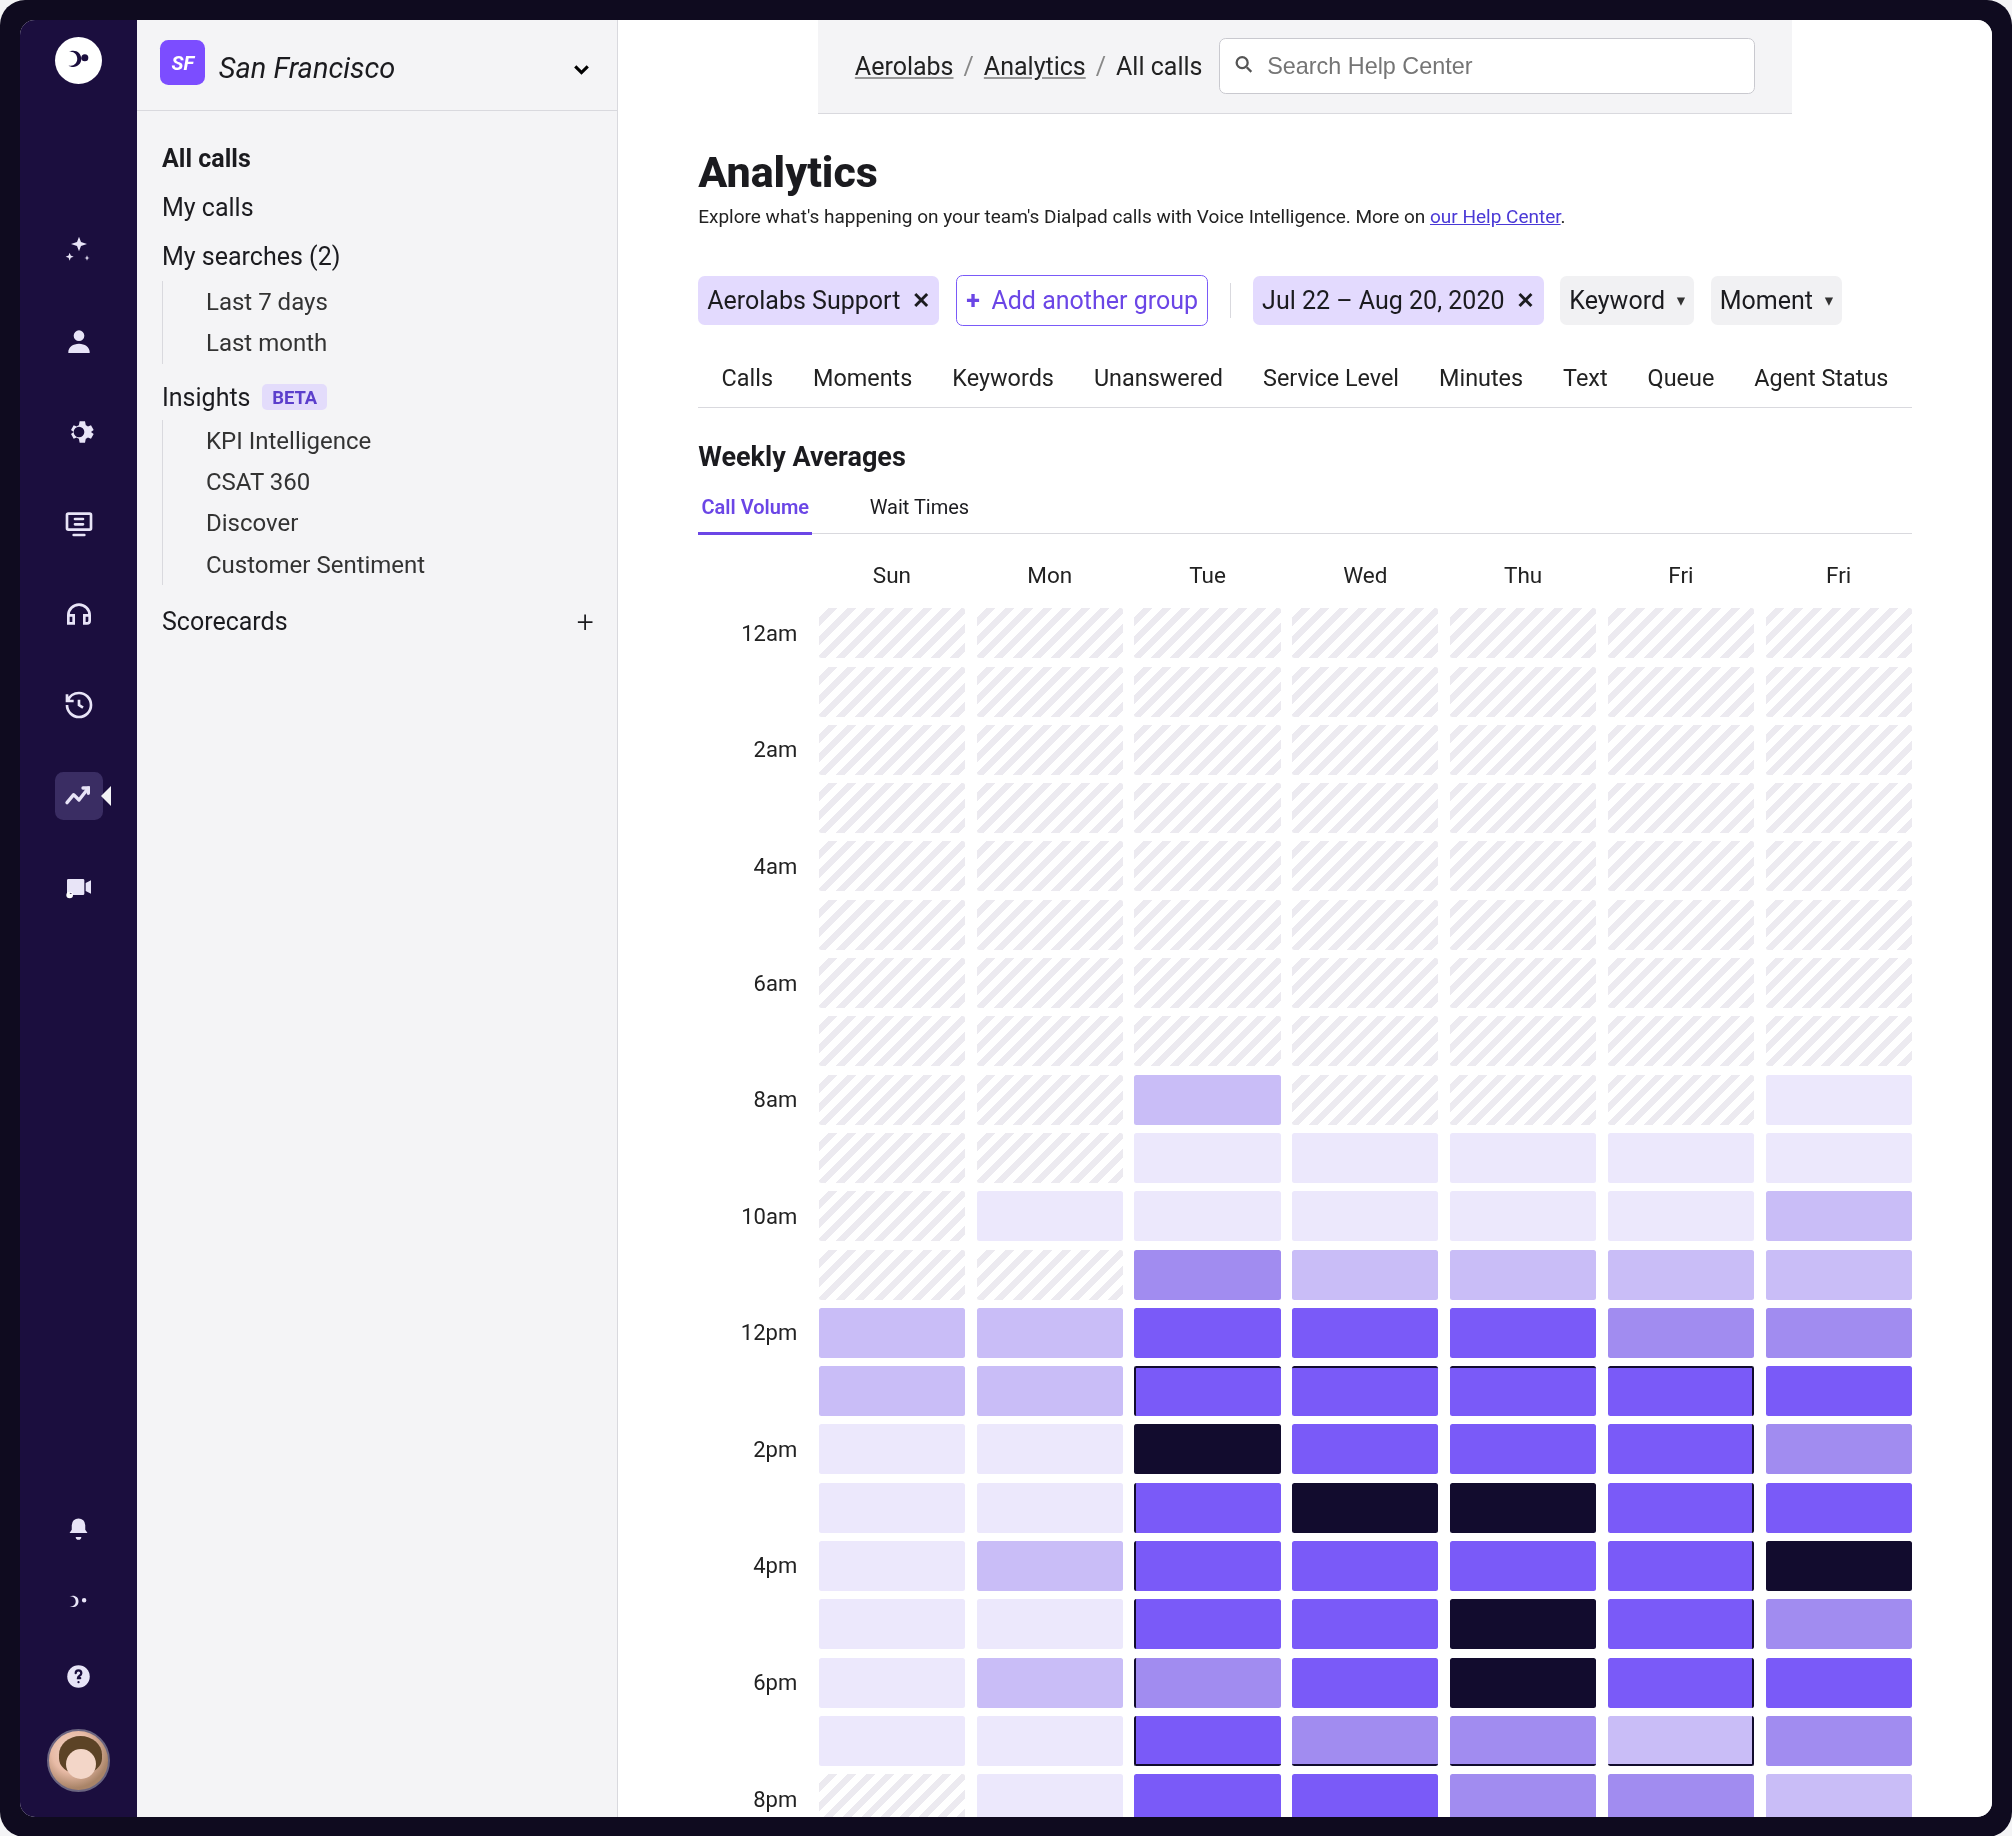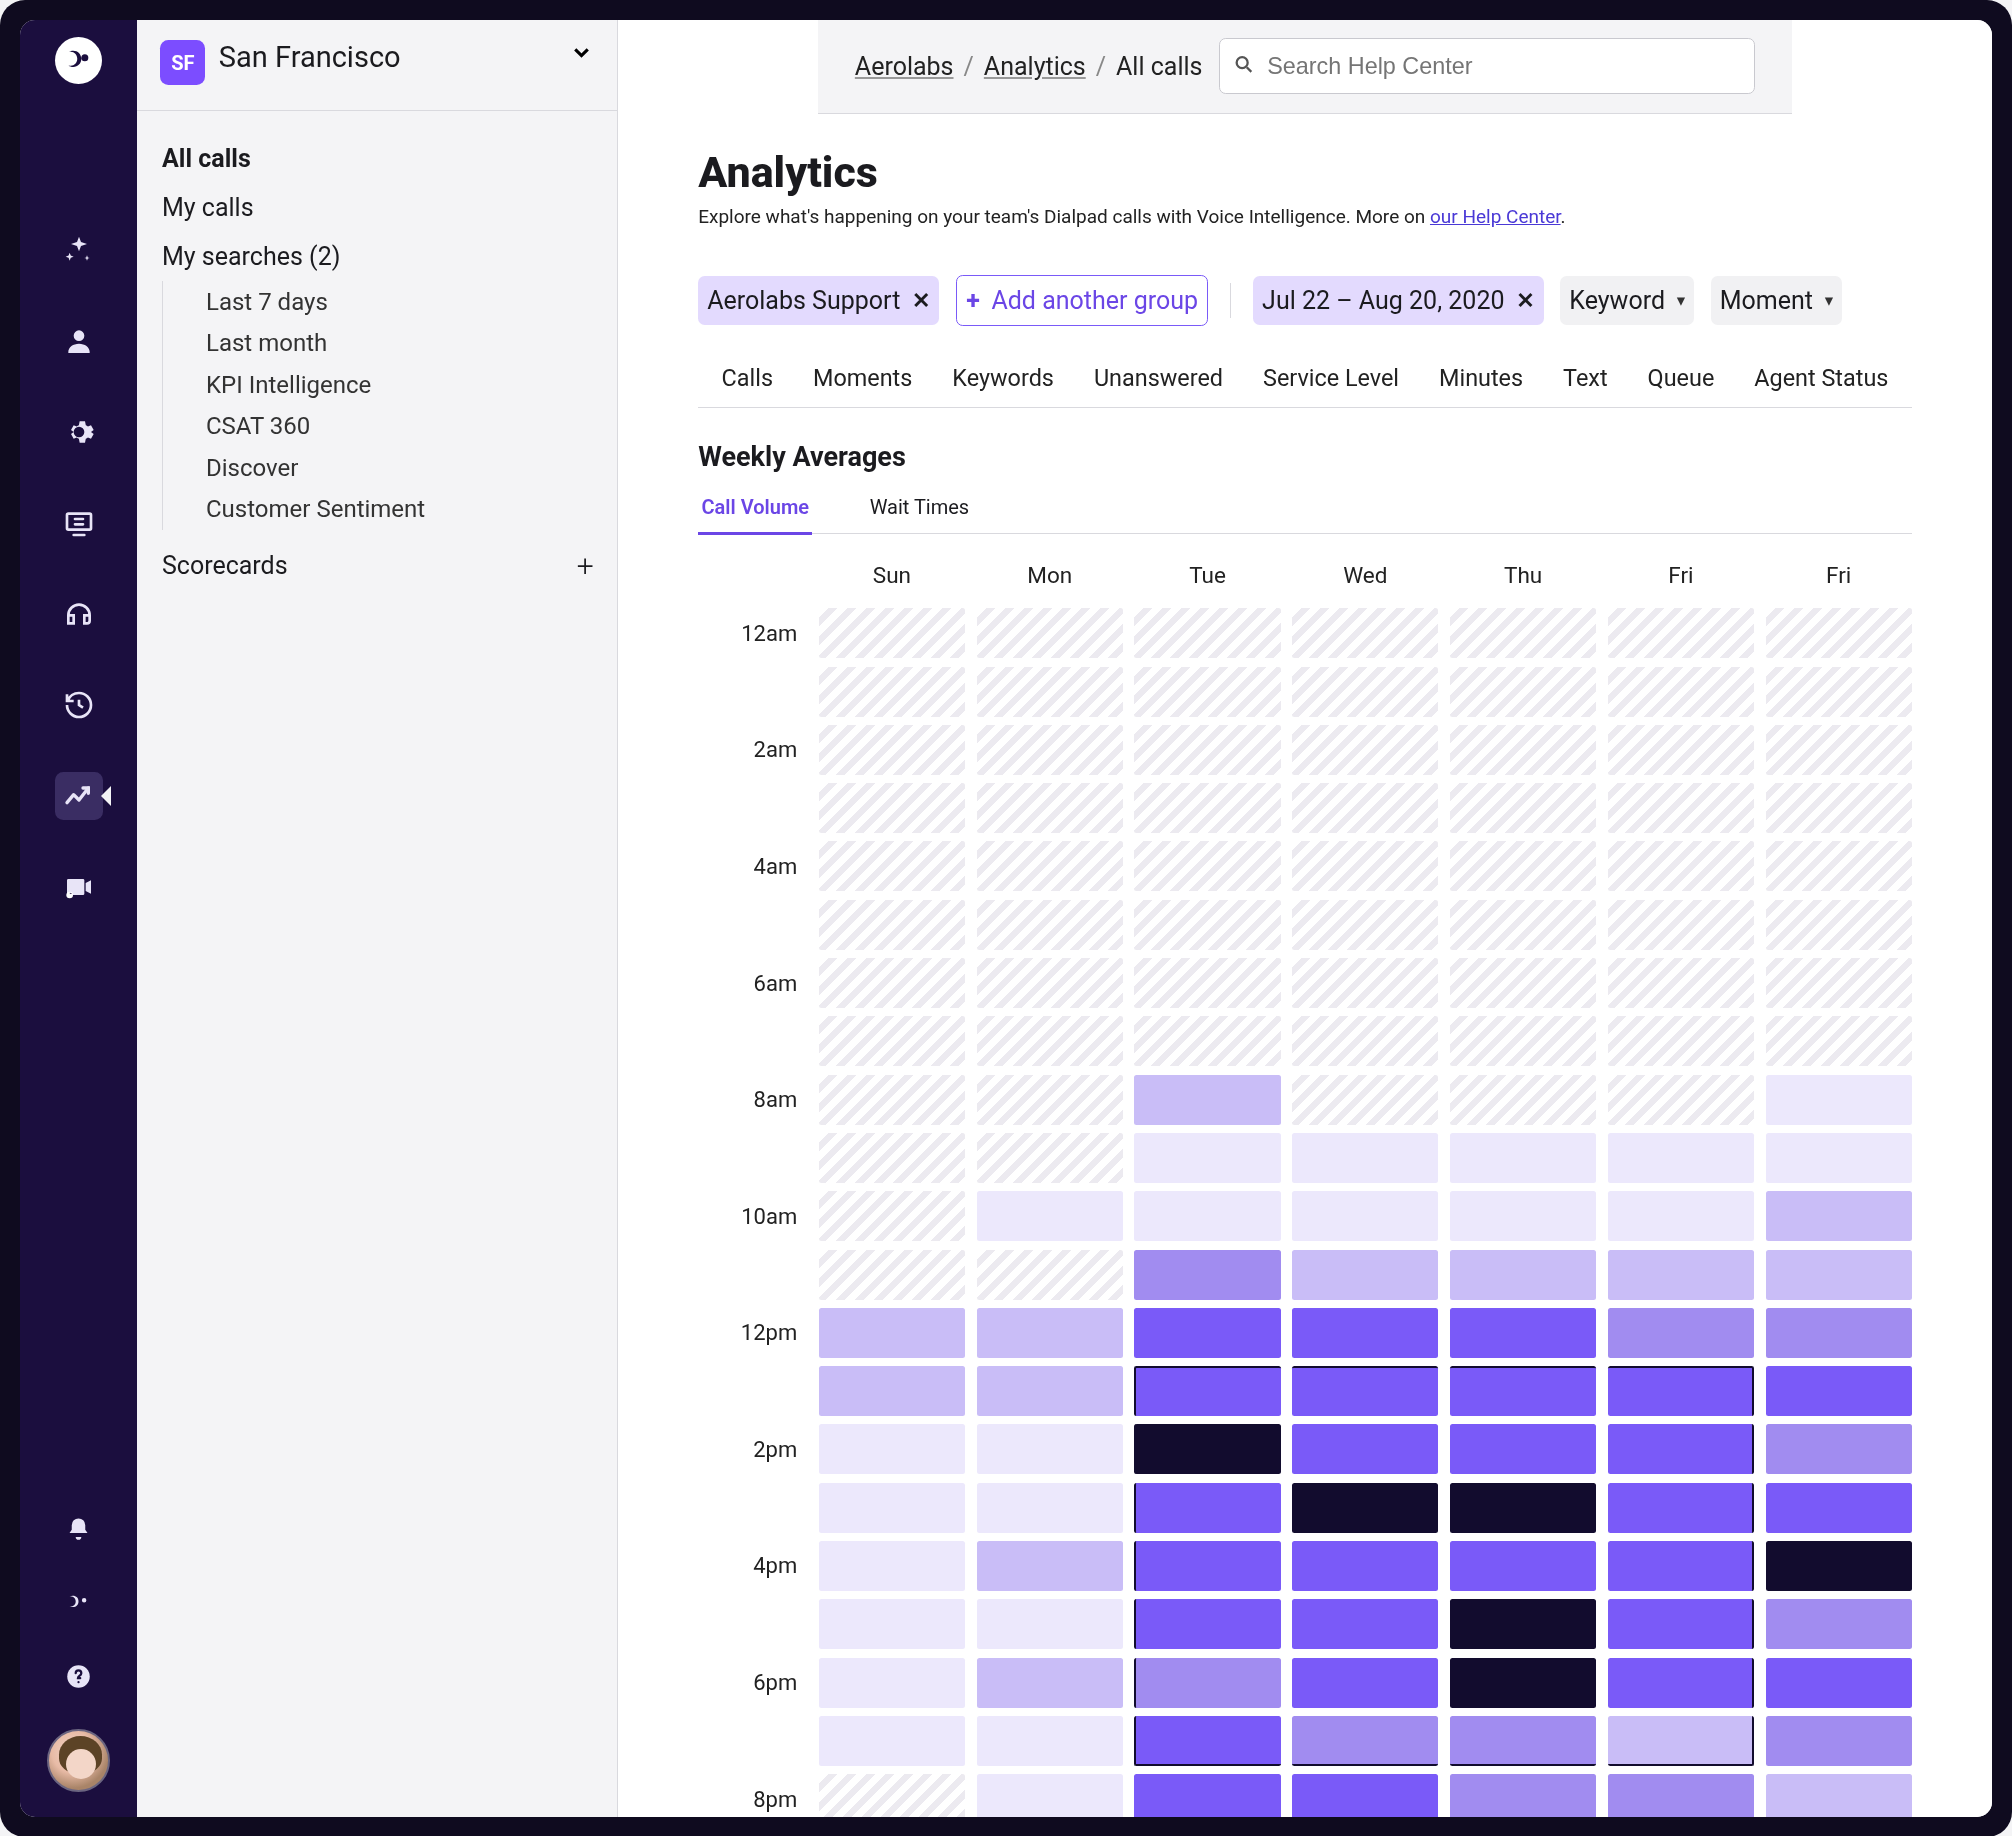--- a/index.html
+++ b/index.html
@@ -92,25 +92,26 @@
 
   
   .sidebar {
     width: 481px;
     background: #f4f4f6;
     border-right: 1.7px solid #d9d9de;
     flex-shrink: 0;
     display:flex; flex-direction:column;
   }
   .workspace {
-    display:flex; align-items:flex-start;
+    display:flex; align-items:flex-end;
     padding: 20px 23.4px 25px 23.4px;
     gap: 13.4px;
     border-bottom: 1.7px solid #d9d9de;
     cursor: pointer;
+    font-style: italic;
   }
   .workspace-badge {
     width: 45px; height: 45px;
     background: #7c4dff;
     color: #fff;
     border-radius: 8.3px;
     display:flex; align-items:center; justify-content:center;
     font-weight: 700; font-size: 20px;
   }
   .workspace-name { font-size: 29px; flex:1; }
@@ -340,20 +341,24 @@
             </svg>
       </div>
     </div>
     <div class="nav">
       <div class="nav-item section-active">All calls</div>
       <div class="nav-item">My calls</div>
       <div class="nav-item">My searches (2)</div>
       <div class="nav-sub">
         <div class="nav-item">Last 7 days</div>
         <div class="nav-item">Last month</div>
+      </div>
+      <div class="nav-section">
+        <span>Insights</span>
+        <span class="beta-badge">BETA</span>
       </div>
       <div class="nav-sub">
         <div class="nav-item">KPI Intelligence</div>
         <div class="nav-item">CSAT 360</div>
         <div class="nav-item">Discover</div>
         <div class="nav-item">Customer Sentiment</div>
       </div>
       <div class="nav-scorecards">
         <span>Scorecards</span>
         <span class="plus">+</span>

